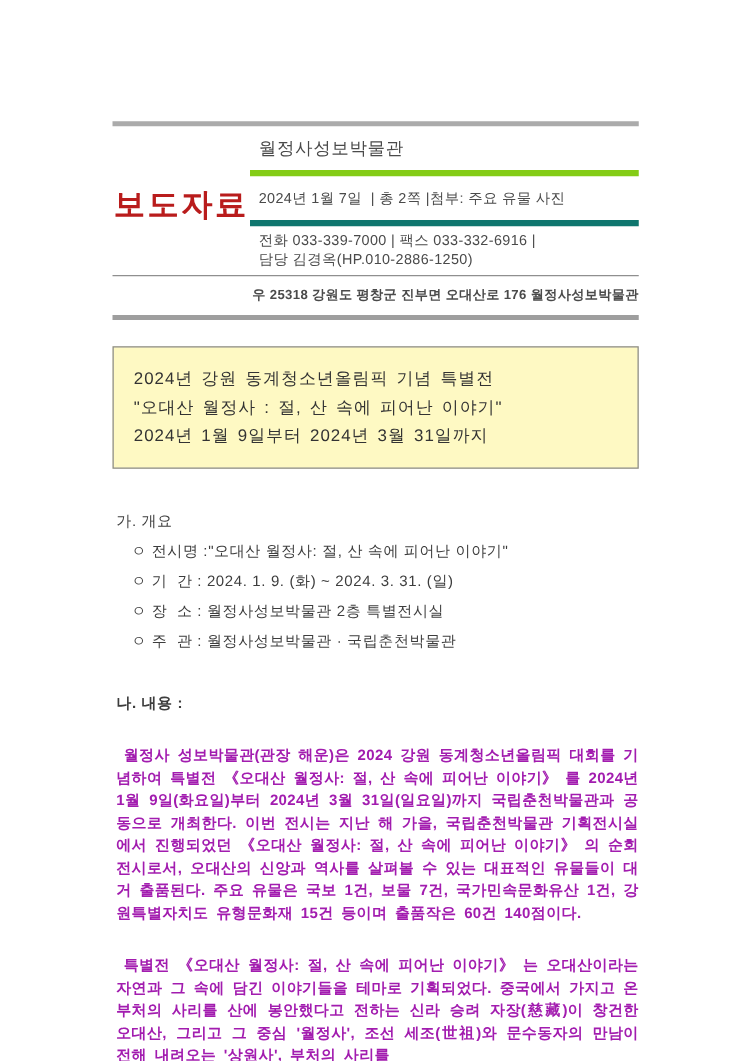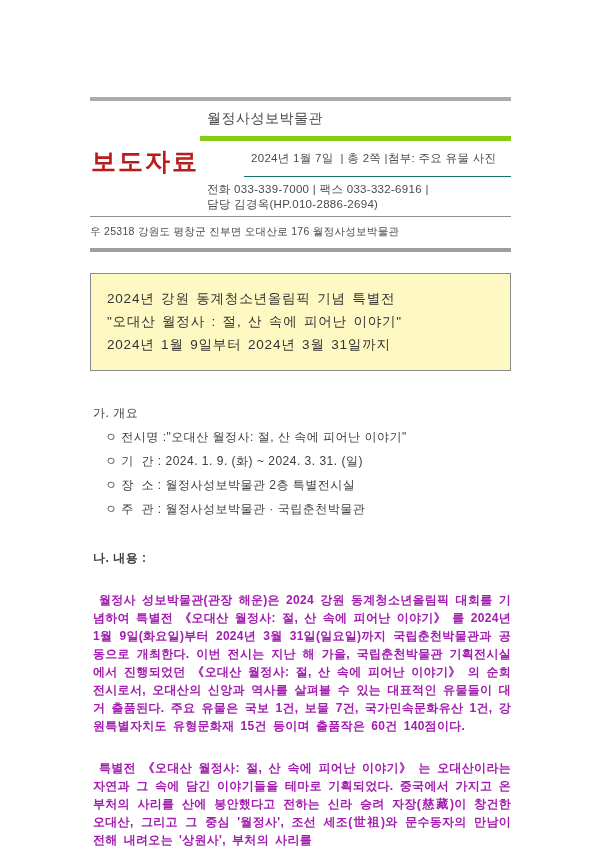--- a/index.html
+++ b/index.html
@@ -50,42 +50,42 @@
     font-size: 14px;
     color: #4a4a4a;
     padding: 3px 0 8px 7px;
     border-bottom: 5px solid #84cc16;
     letter-spacing: 0.5px;
   }
   .date-row {
     font-size: 11.5px;
     color: #4a4a4a;
     padding: 10px 0 10px 7px;
-    border-bottom: 1px solid #0f766e;
+    border-bottom: 5px solid #0f766e;
     white-space: pre-wrap;
     letter-spacing: 0.3px;
-    margin-left: 44px;
   }
   .contact-rows {
     font-size: 11.5px;
     color: #4a4a4a;
     padding: 5px 0 5px 7px;
     line-height: 14.5px;
     letter-spacing: 0.3px;
   }
   .thin-rule {
     height: 1px;
     background: #8f8f8f;
   }
   .address {
-    text-align: left;
+    text-align: right;
     font-size: 10.5px;
     color: #4a4a4a;
     padding: 8px 0 9px 0;
     letter-spacing: 0.3px;
+    font-weight: bold;
   }
   .thick-bar {
     height: 4px;
     background: #9e9e9e;
   }
   
   .title-box {
     margin-top: 21px;
     background: #fef9c3;
     border: 1px solid #8a8a8a;
@@ -138,21 +138,21 @@
 
     <div class="topline"></div>
 
     <div class="header-grid">
       <div class="doc-type">보도자료</div>
       <div class="header-right">
         <div class="org-row">월정사성보박물관</div>
         <div class="date-row">2024년 1월 7일  | 총 2쪽 |첨부: 주요 유물 사진</div>
         <div class="contact-rows">
           <div>전화 033-339-7000 | 팩스 033-332-6916 |</div>
-          <div>담당 김경옥(HP.010-2886-2694)</div>
+          <div>담당 김경옥(HP.010-2886-1250)</div>
         </div>
       </div>
     </div>
 
     <div class="thin-rule"></div>
     <div class="address">우 25318 강원도 평창군 진부면 오대산로 176 월정사성보박물관</div>
     <div class="thick-bar"></div>
 
     <div class="title-box">
       <div>2024년 강원 동계청소년올림픽 기념 특별전</div>

